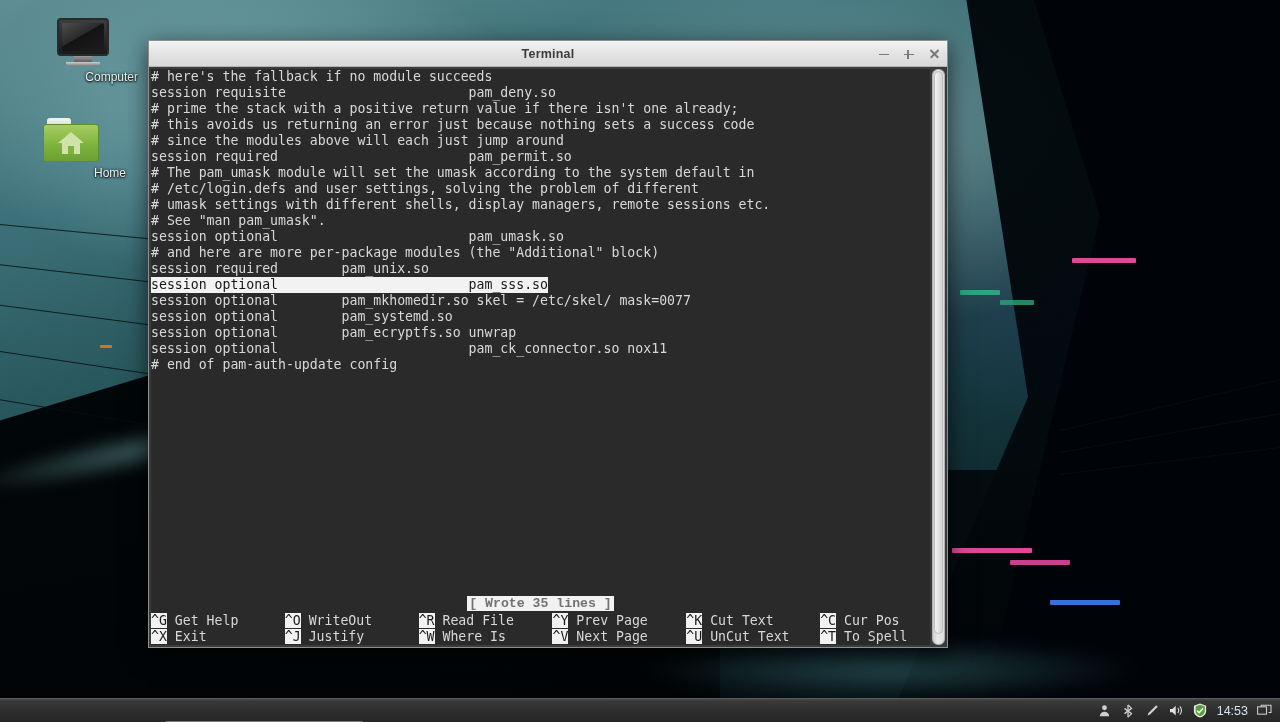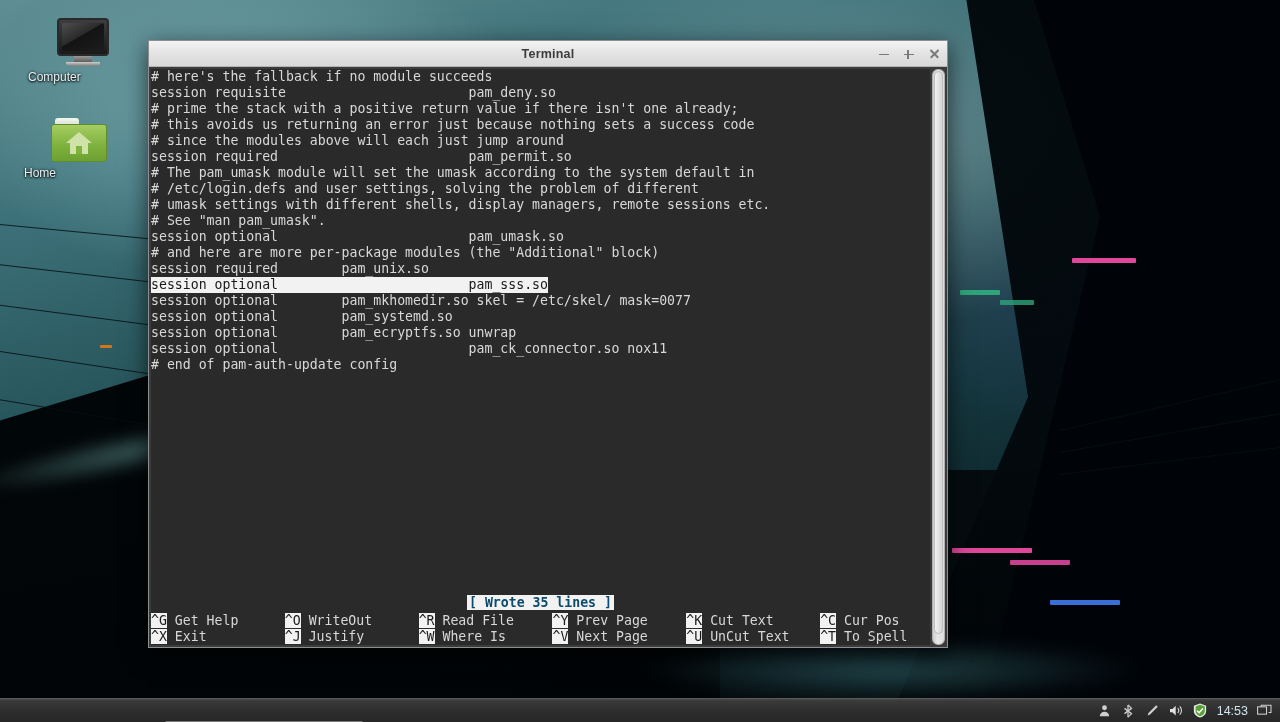--- a/index.html
+++ b/index.html
@@ -59,21 +59,21 @@
   .glow2 {
     position:absolute; left:640px; top:640px; width:500px; height:60px;
     background:radial-gradient(ellipse at center, rgba(90,180,190,.35), rgba(90,180,190,0) 72%);
     filter:blur(8px);
   }
   
   .neon { position:absolute; height:5px; border-radius:1px; filter:blur(.4px); }
 
   
   .dicon {
-    position:absolute; width:110px; text-align:left; cursor:default;
+    position:absolute; width:110px; text-align:right; cursor:default;
     user-select:none;
   }
   .dicon .lbl {
     display:block; margin-top:4px; color:#e9f2f3; font-size:12px;
     text-shadow:0 1px 2px rgba(0,0,0,.95), 0 0 3px rgba(0,0,0,.9);
   }
   
   .mon-outer{
     width:52px;height:38px;margin:0 auto;border-radius:4px;
     background:linear-gradient(180deg,#3d3d3d,#1a1a1a);
@@ -171,21 +171,21 @@
   .codeline { white-space:pre; height:16px; line-height:16px; }
   .codeline.sel { background:#f2f2f2; color:#1a1a1a; display:inline-block; }
 
   #nano-foot {
     position:absolute; left:0; right:0; bottom:0; z-index:3;
     font-family:"DejaVu Sans Mono","Liberation Mono",monospace;
     font-size:13.2px; line-height:16px;
   }
   .statusline { height:18px; text-align:center; }
   .statusline span {
-    background:#f2f2f2; color:#0c4a6e; padding:0 2px; white-space:pre; font-weight:bold;
+    background:#f2f2f2; color:#737373; padding:0 2px; white-space:pre; font-weight:bold;font-family:Liberation Mono, monospace;
   }
   .shrow { height:16px; white-space:pre; color:#d8d8d8; display:flex;gap:24px; }
   .shcell { display:inline-block; }
   .shkey { background:#f2f2f2; color:#1a1a1a; }
 
   #vscroll {
     width:13px; flex:0 0 13px; margin-left:2px;
     background:linear-gradient(90deg,#cfcfcf,#e8e8e8 40%,#dcdcdc);
     border:1px solid #b0b0b0; border-radius:6px;
     position:relative;
@@ -315,21 +315,21 @@
     <div>
       <div class="mon-outer">
           <div class="mon-screen"></div>
         </div>
       <div class="mon-stand"></div>
       <div class="mon-base"></div>
     </div>
     <span class="lbl">Computer</span>
   </div>
 
-  <div class="dicon" style="left:24px;top:118px;">
+  <div class="dicon" style="left:16px;top:118px;">
     <div>
       <div class="folder">
         <div class="tab"></div>
         <div class="body">
           <div class="house">
               <div class="roof"></div>
               <div class="wall"></div>
               <div class="door"></div>
             </div>
         </div>

